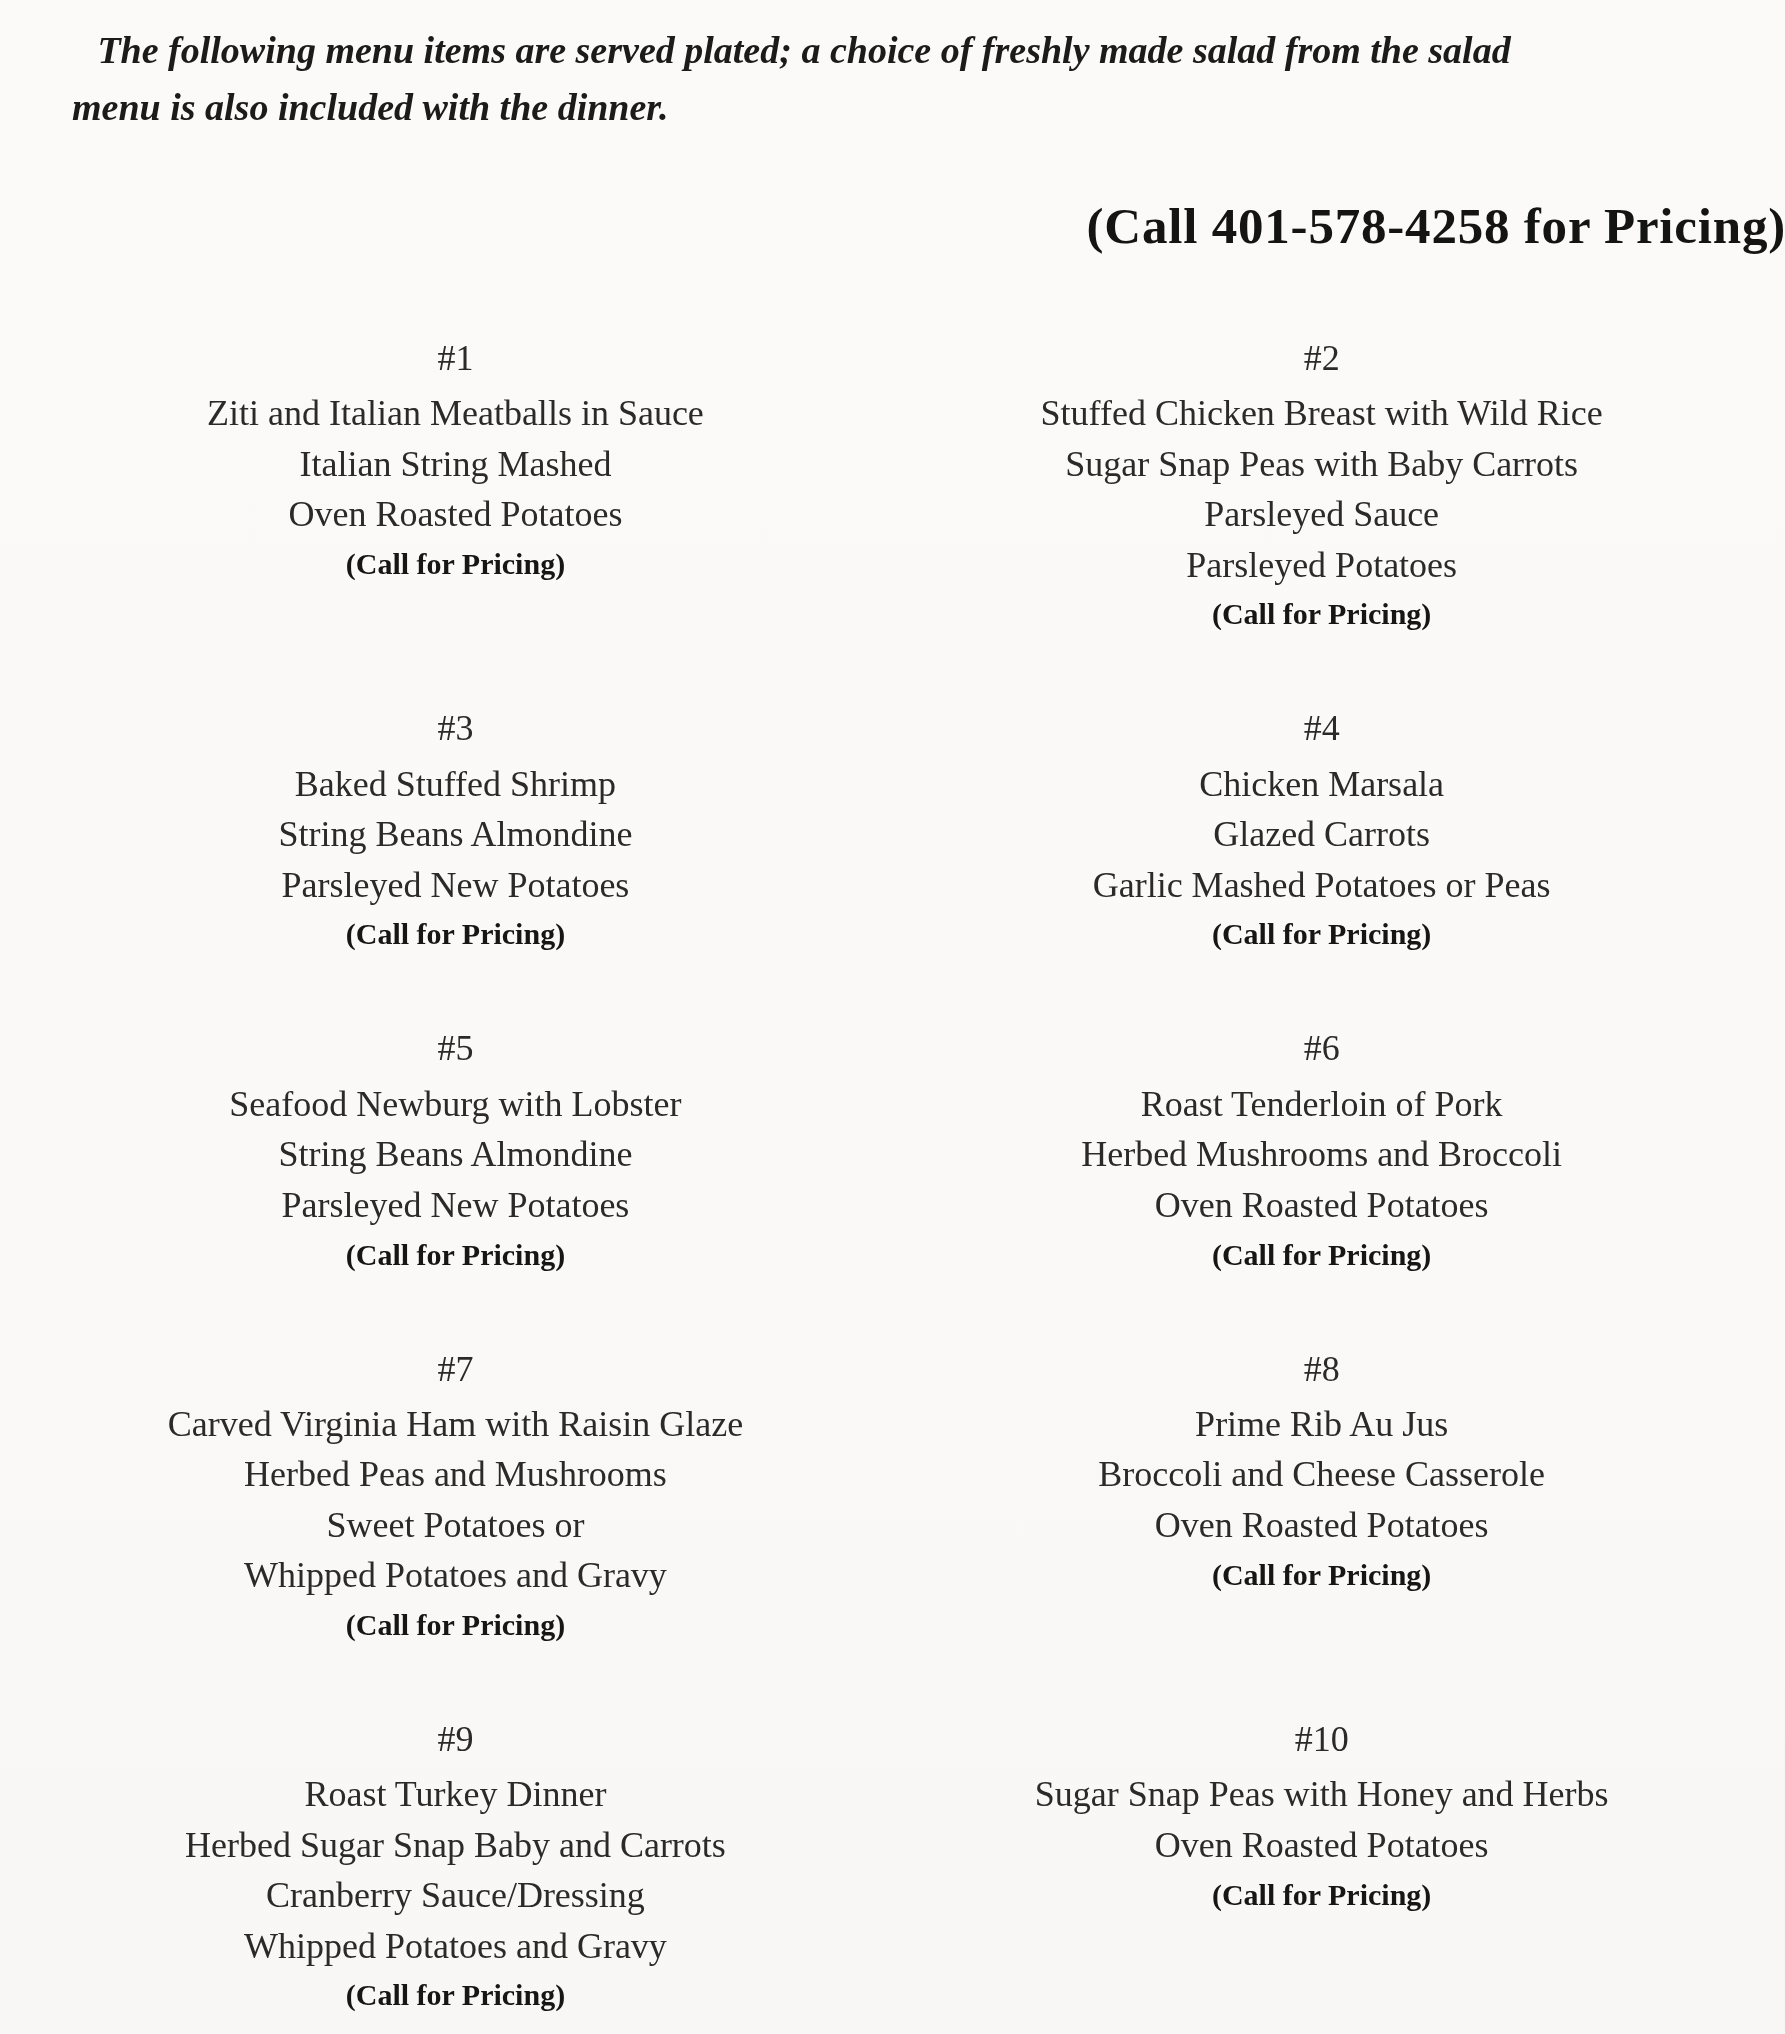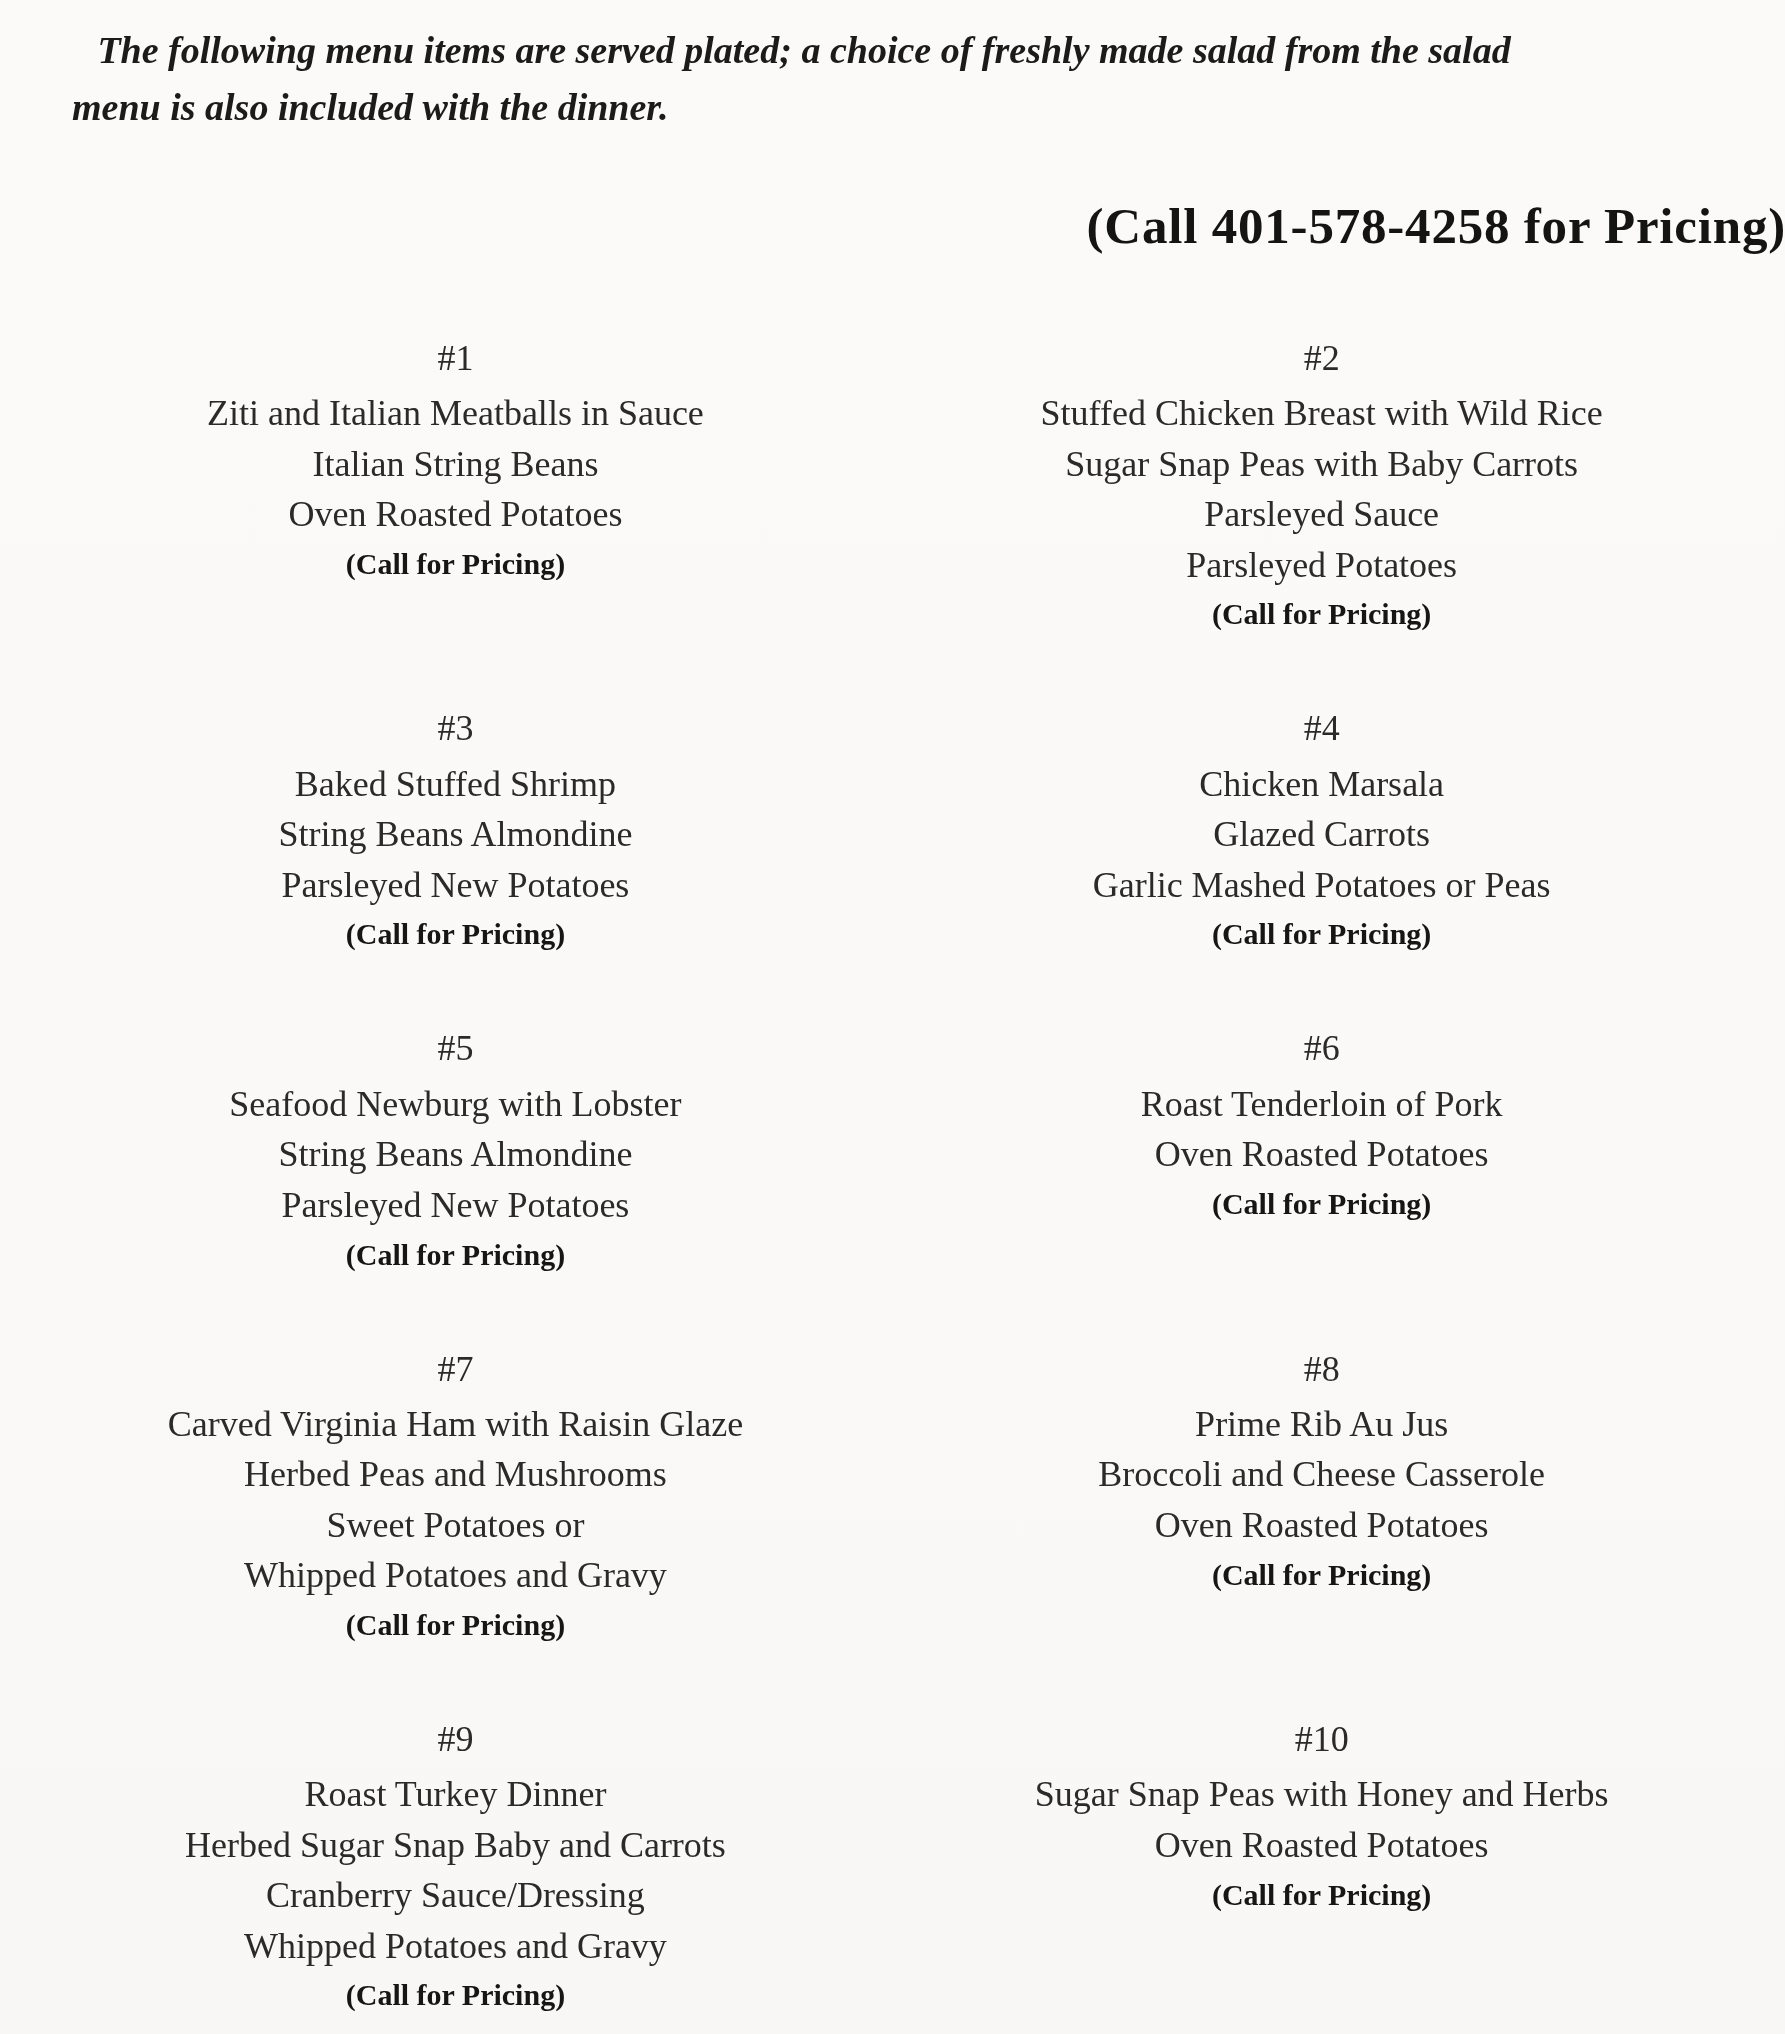--- a/index.html
+++ b/index.html
@@ -74,21 +74,21 @@
     <div class="intro-line">menu is also included with the dinner.</div>
   </div>
 
   <h1 class="pricing-heading">(Call 401-578-4258 for Pricing)</h1>
 
   <div class="menu-grid" id="menu-grid">
   <section class="menu-item">
     <div class="item-number">#1</div>
     <div class="item-lines">
           <div class="item-line">Ziti and Italian Meatballs in Sauce</div>
-          <div class="item-line">Italian String Beans</div>
+          <div class="item-line">Italian String Mashed</div>
           <div class="item-line">Oven Roasted Potatoes</div>
         </div>
     <div class="item-pricing">(Call for Pricing)</div>
   </section>
 
   <section class="menu-item">
     <div class="item-number">#2</div>
     <div class="item-lines">
           <div class="item-line">Stuffed Chicken Breast with Wild Rice</div>
           <div class="item-line">Sugar Snap Peas with Baby Carrots</div>
@@ -125,20 +125,21 @@
           <div class="item-line">String Beans Almondine</div>
           <div class="item-line">Parsleyed New Potatoes</div>
         </div>
     <div class="item-pricing">(Call for Pricing)</div>
   </section>
 
   <section class="menu-item">
     <div class="item-number">#6</div>
     <div class="item-lines">
           <div class="item-line">Roast Tenderloin of Pork</div>
+          <div class="item-line">Herbed Mushrooms and Broccoli</div>
           <div class="item-line">Oven Roasted Potatoes</div>
         </div>
     <div class="item-pricing">(Call for Pricing)</div>
   </section>
 
   <section class="menu-item">
     <div class="item-number">#7</div>
     <div class="item-lines">
           <div class="item-line">Carved Virginia Ham with Raisin Glaze</div>
           <div class="item-line">Herbed Peas and Mushrooms</div>

